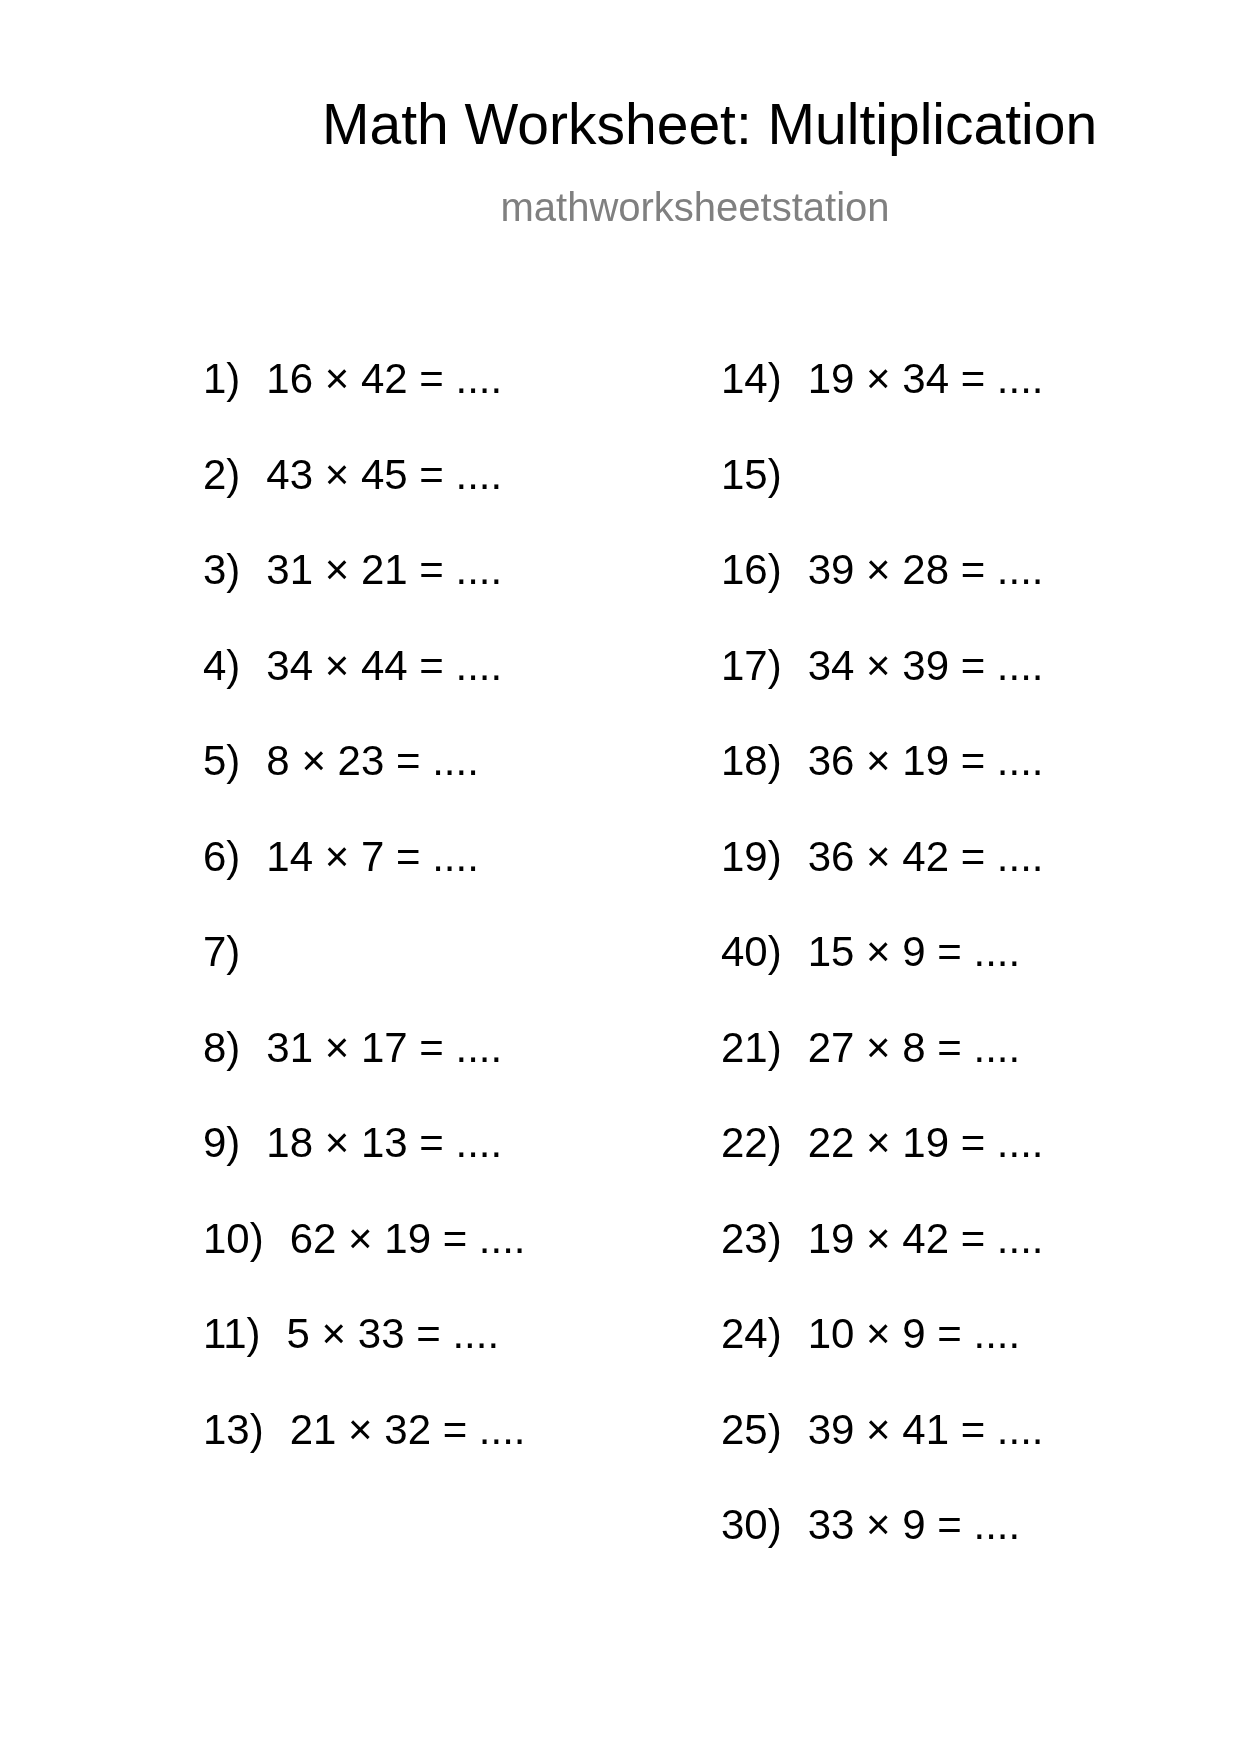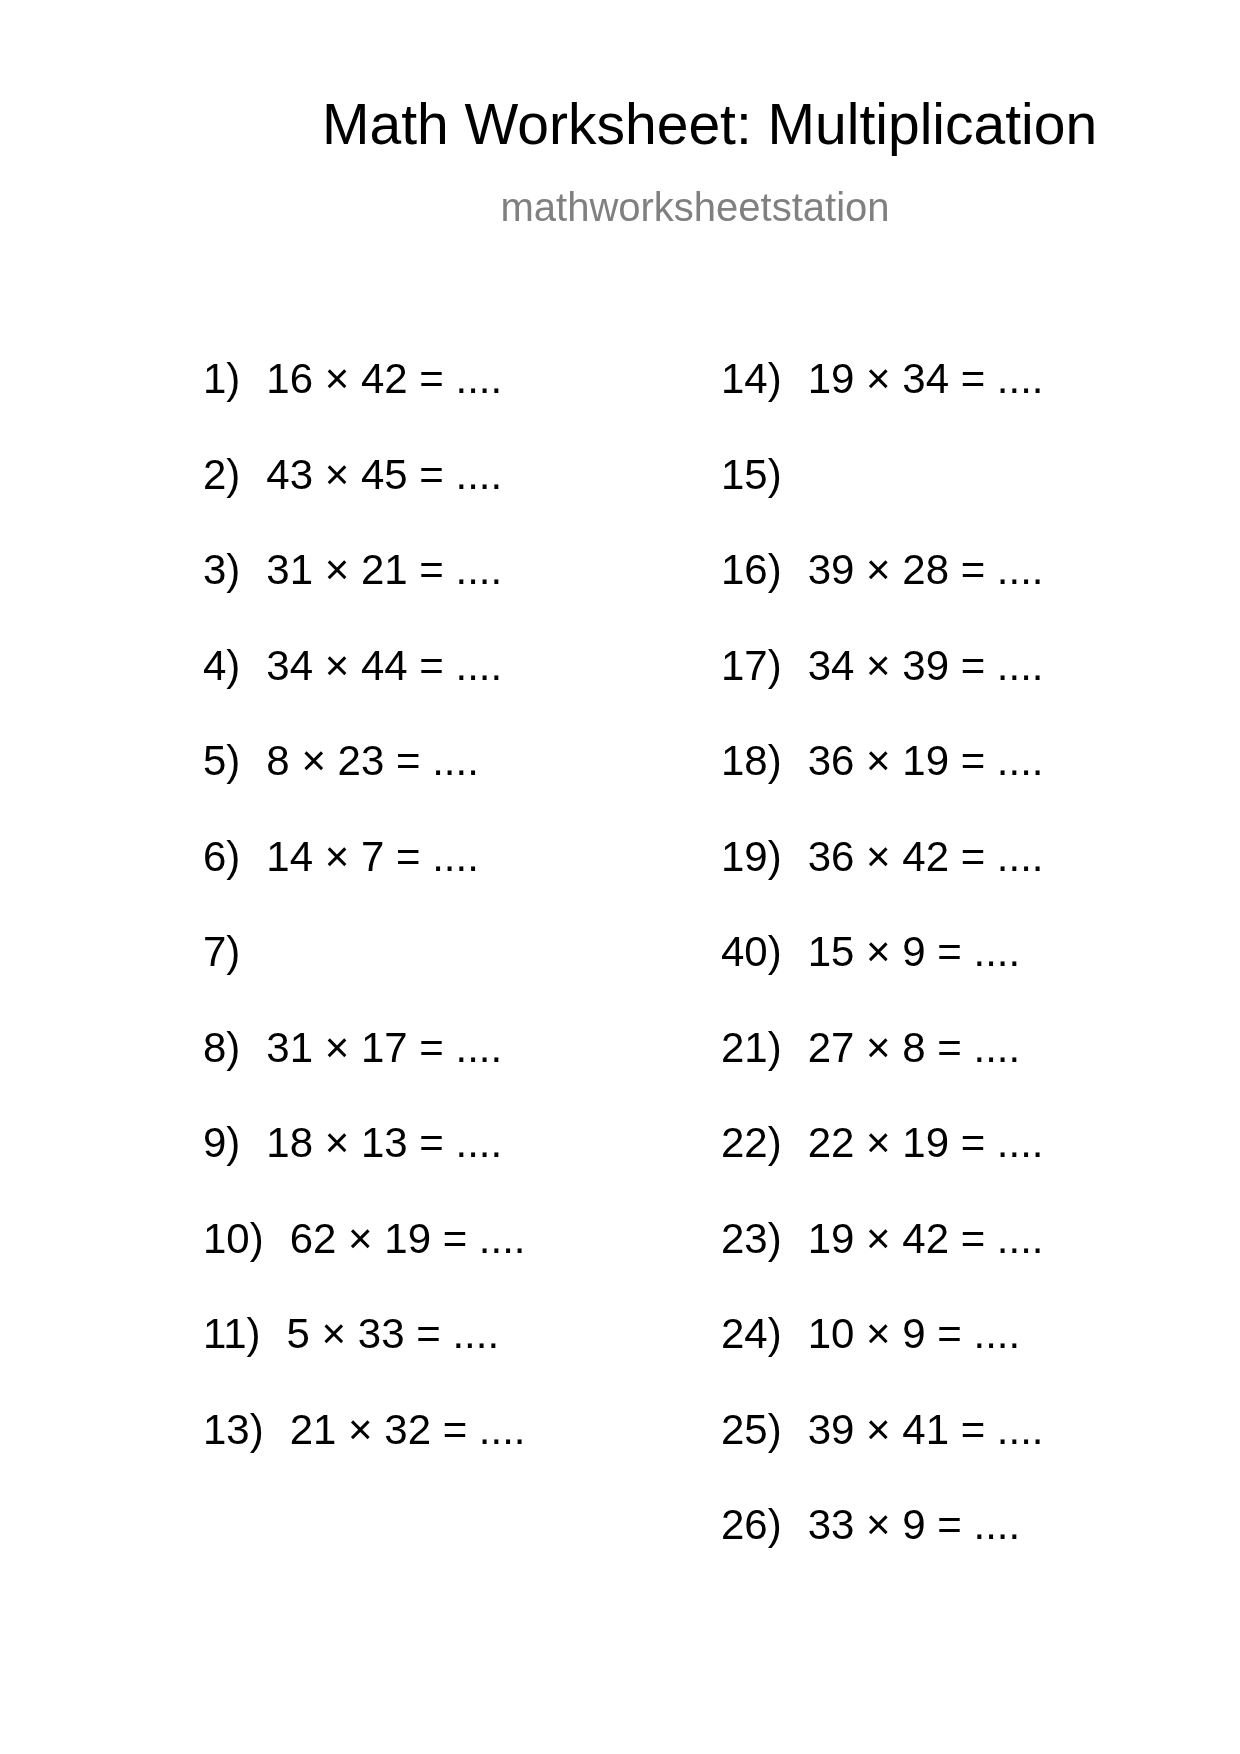--- a/index.html
+++ b/index.html
@@ -151,16 +151,16 @@
     </div>
   <div class="problem">
       <span class="num">24)</span>
       <span class="expr">10 × 9 = ....</span>
     </div>
   <div class="problem">
       <span class="num">25)</span>
       <span class="expr">39 × 41 = ....</span>
     </div>
   <div class="problem">
-      <span class="num">26)</span>
+      <span class="num">30)</span>
       <span class="expr">33 × 9 = ....</span>
     </div>
 </div>
 
 </body></html>

